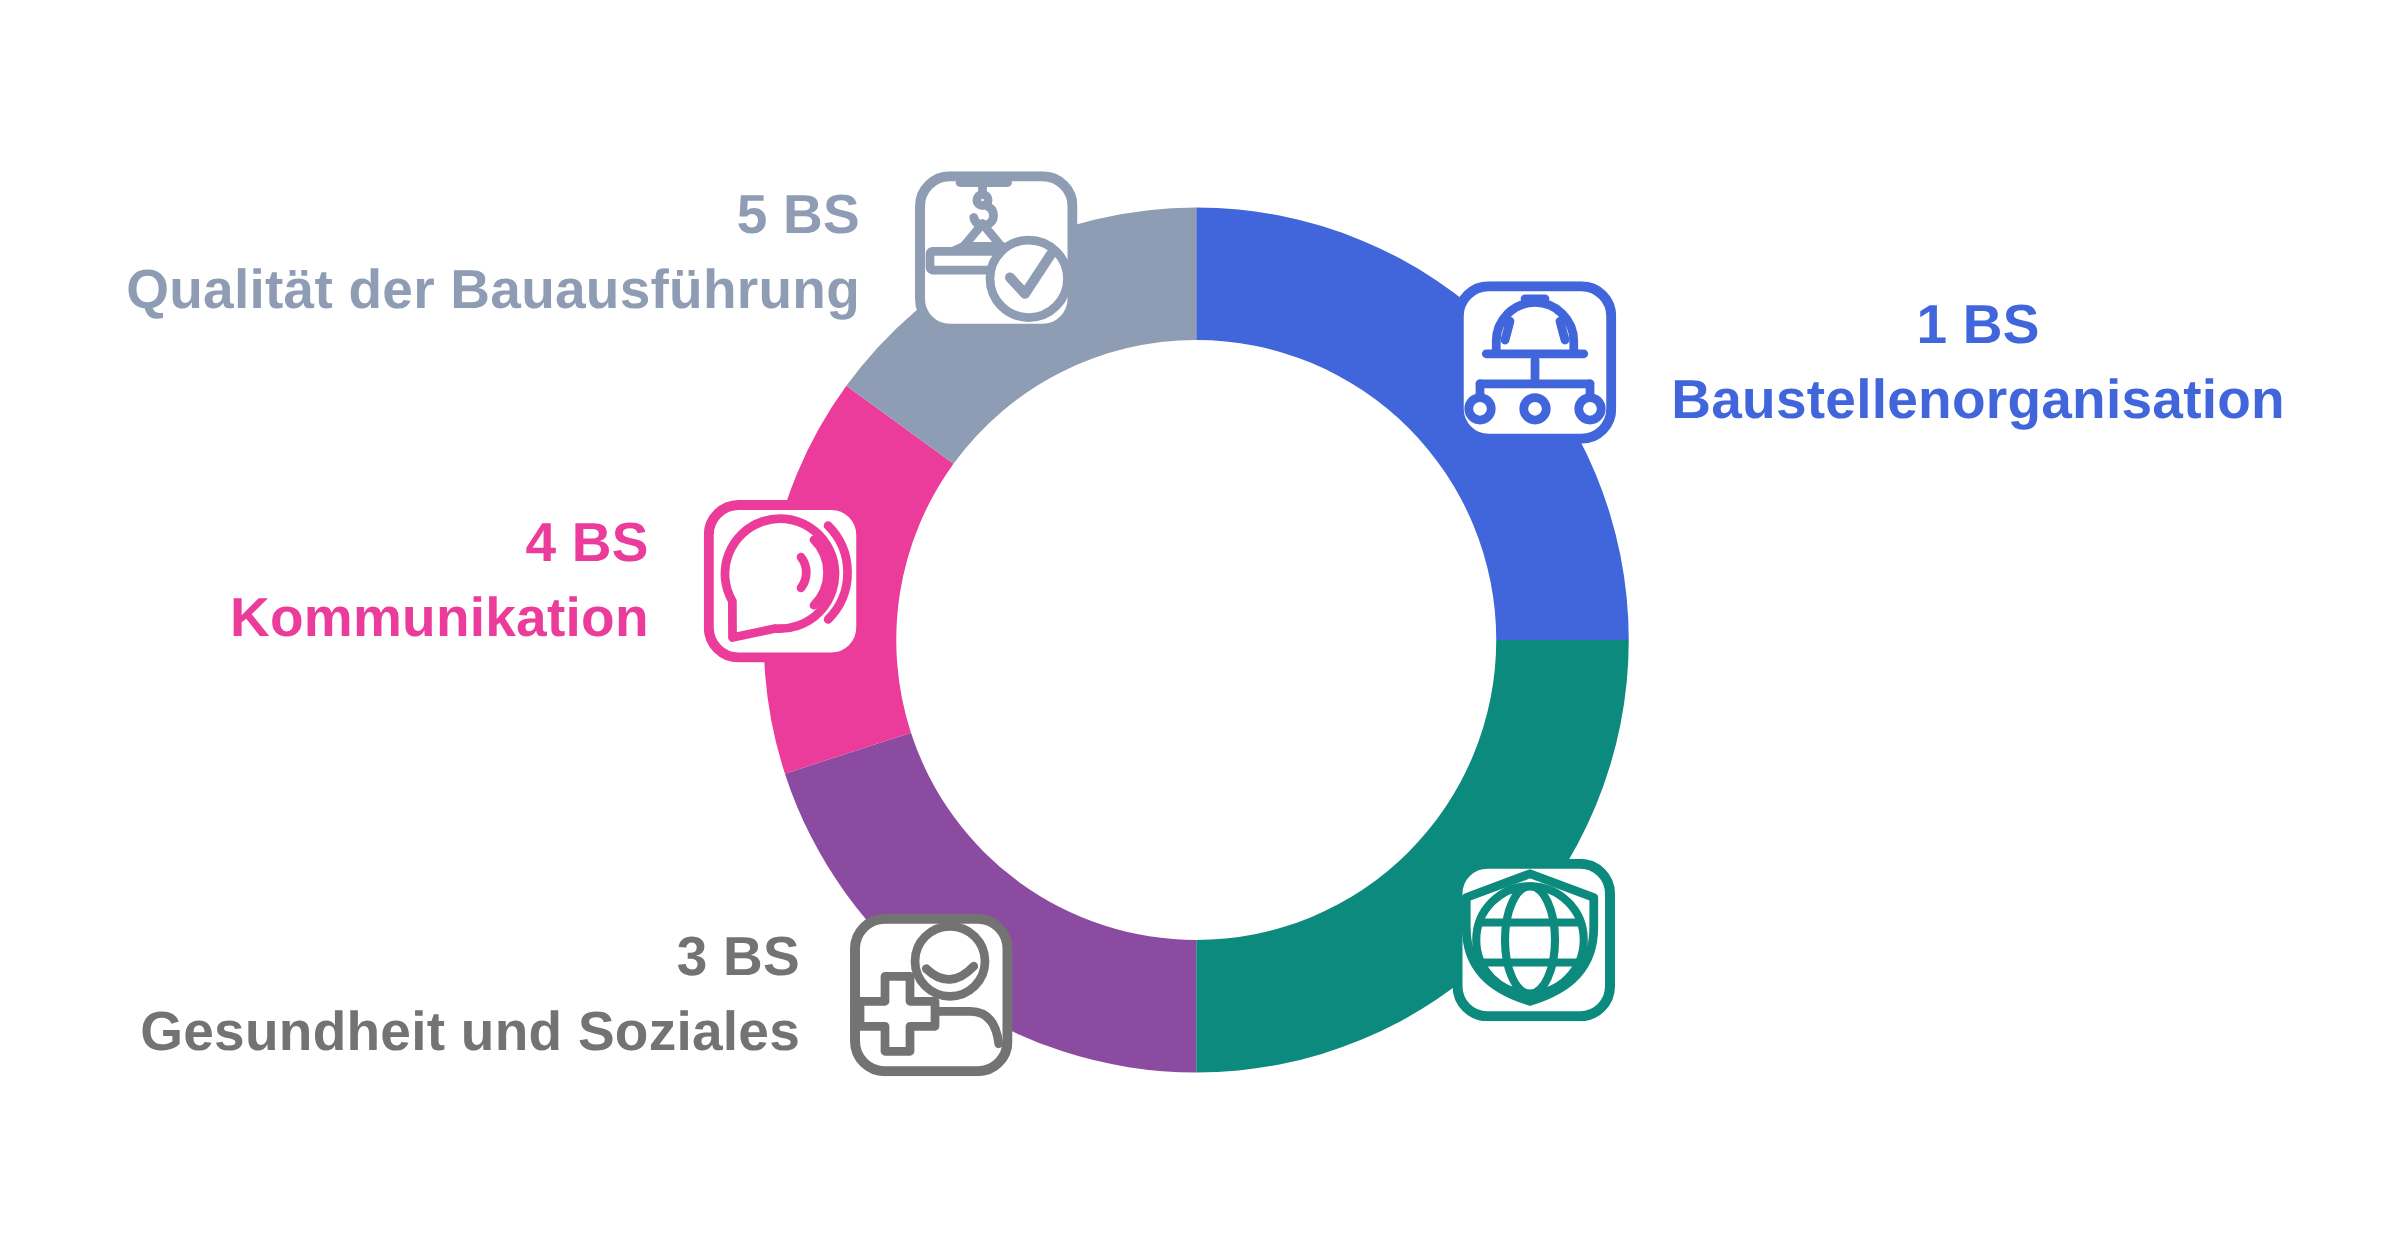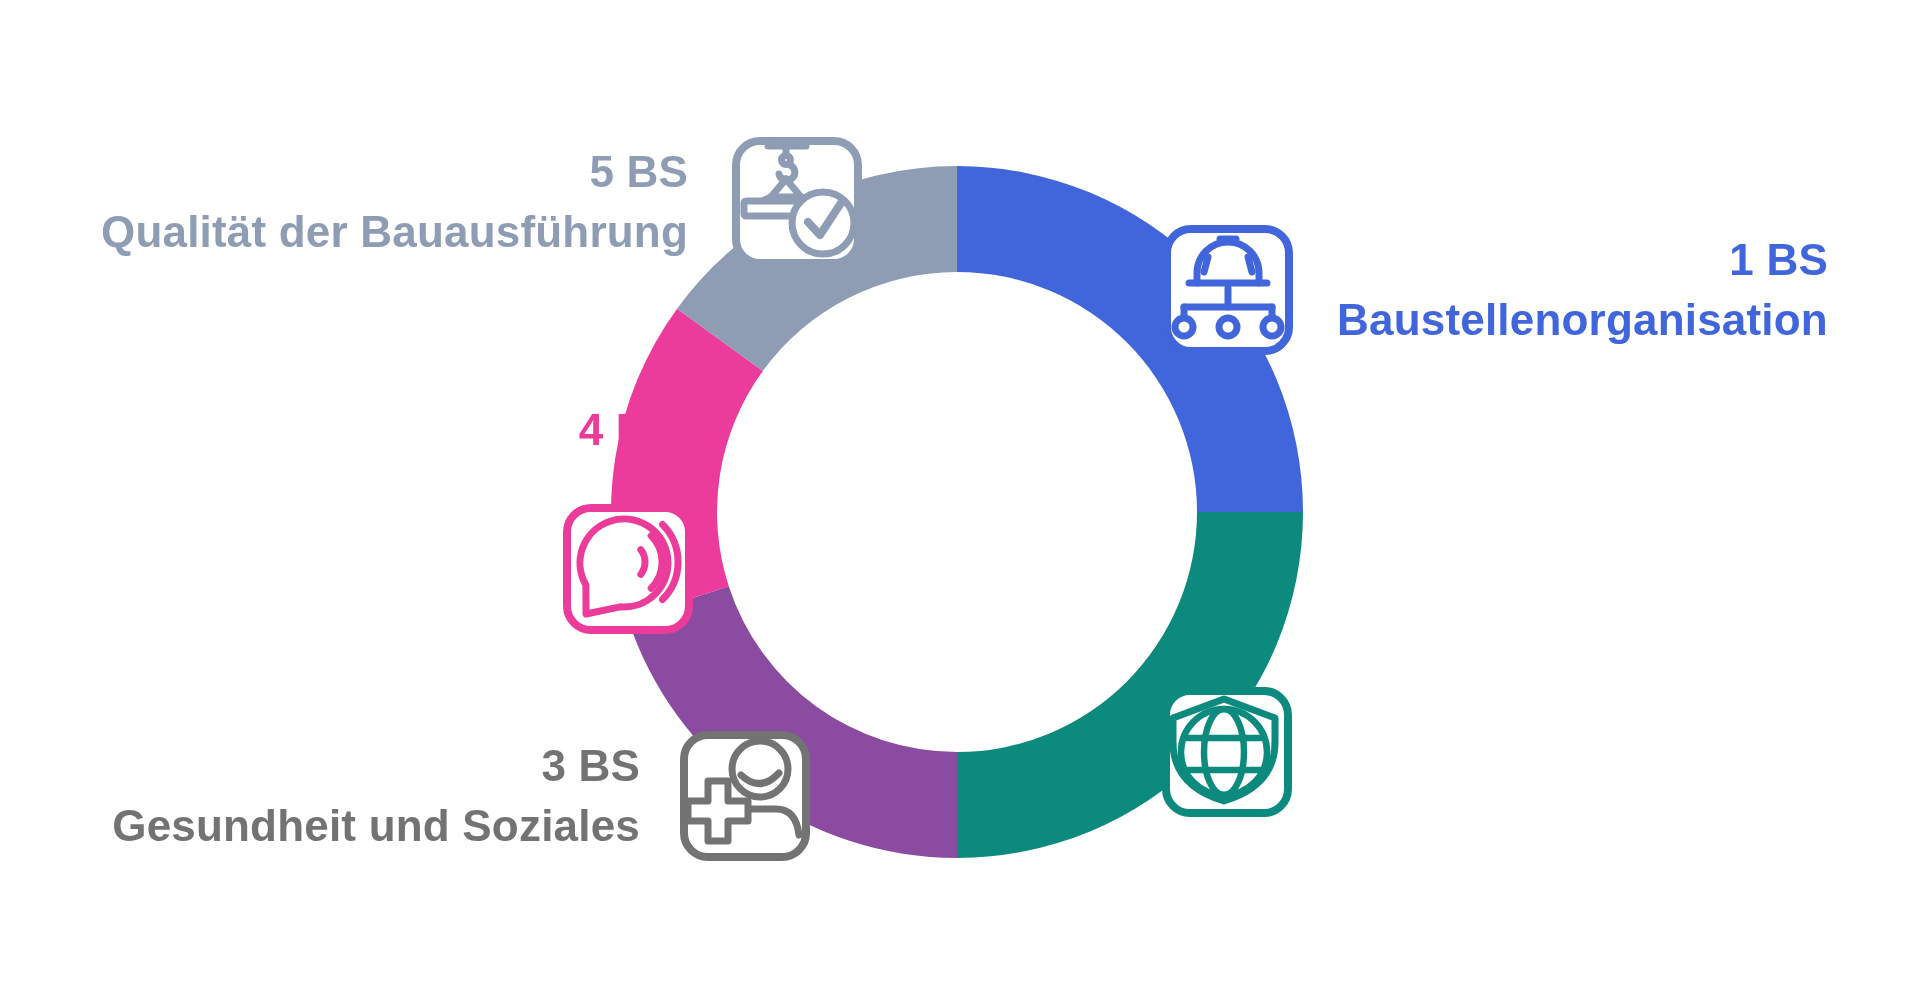--- a/index.html
+++ b/index.html
@@ -19,21 +19,21 @@
     white-space:nowrap;
   }
   .icon-box{width:130px;height:130px;flex:0 0 auto;}
   .icon-box svg{display:block;width:130px;height:130px;}
   .label{
     font-size:44px;
     line-height:60px;
     font-weight:bold;
     letter-spacing:0.2px;
   }
-  .right-side .label{text-align:right;}
+  .right-side .label{text-align:center;}
   .left-side  .label{text-align:right;}
 </style>
 </head>
 <body>
 
 <svg id="donut" viewBox="0 0 1920 1000">
     <path d="M957.00 166.00 A346 346 0 0 1 1303.00 512.00 L1197.00 512.00 A240 240 0 0 0 957.00 272.00 Z" fill="#4166DB"></path>
     <path d="M1303.00 512.00 A346 346 0 0 1 957.00 858.00 L957.00 752.00 A240 240 0 0 0 1197.00 512.00 Z" fill="#0D8A7E"></path>
     <path d="M957.00 858.00 A346 346 0 0 1 627.93 618.92 L728.75 586.16 A240 240 0 0 0 957.00 752.00 Z" fill="#8B4BA0"></path>
     <path d="M627.93 618.92 A346 346 0 0 1 677.08 308.63 L762.84 370.93 A240 240 0 0 0 728.75 586.16 Z" fill="#EC3C9B"></path>
@@ -99,23 +99,24 @@
       <g fill="none" stroke="currentColor" stroke-width="7" stroke-linecap="round" stroke-linejoin="round">
         <path d="M66 78 H96 Q116 78 119 104"></path>
         <circle cx="80" cy="38" r="28" fill="#fff"></circle>
         <path d="M61 44 Q80 62 99 42"></path>
         <path d="M28 50 H48 V70 H68 V90 H48 V110 H28 V90 H8 V70 H28 Z" fill="#fff"></path>
       </g>
     </svg>
   </div>
 </div>
 
-<div class="item left-side" style="right: 1227px; top: 400px; color: rgb(236, 60, 155); flex-direction: column;">
+<div class="item left-side" style="right: 1227px; top: 400px; color: rgb(236, 60, 155);">
   <div class="label">
     <div>4 BS</div>
+    <div>Kommunikation</div>
   </div>
   <div class="icon-box">
     <svg viewBox="0 0 130 130">
       <rect x="4" y="4" width="122" height="122" rx="24" fill="#fff" stroke="currentColor" stroke-width="8"></rect>
       <g fill="none" stroke="currentColor" stroke-width="7" stroke-linecap="round" stroke-linejoin="round">
         <path d="M22.9 81 A44 44 0 1 1 57.2 102.8 L23 110 Z"></path>
         <path d="M77.8 45.7 A20 20 0 0 1 77.8 70.3"></path>
         <path d="M88.2 31.8 A37 37 0 0 1 88.2 84.2"></path>
         <path d="M99.5 20.5 A53 53 0 0 1 99.5 95.5"></path>
       </g>

